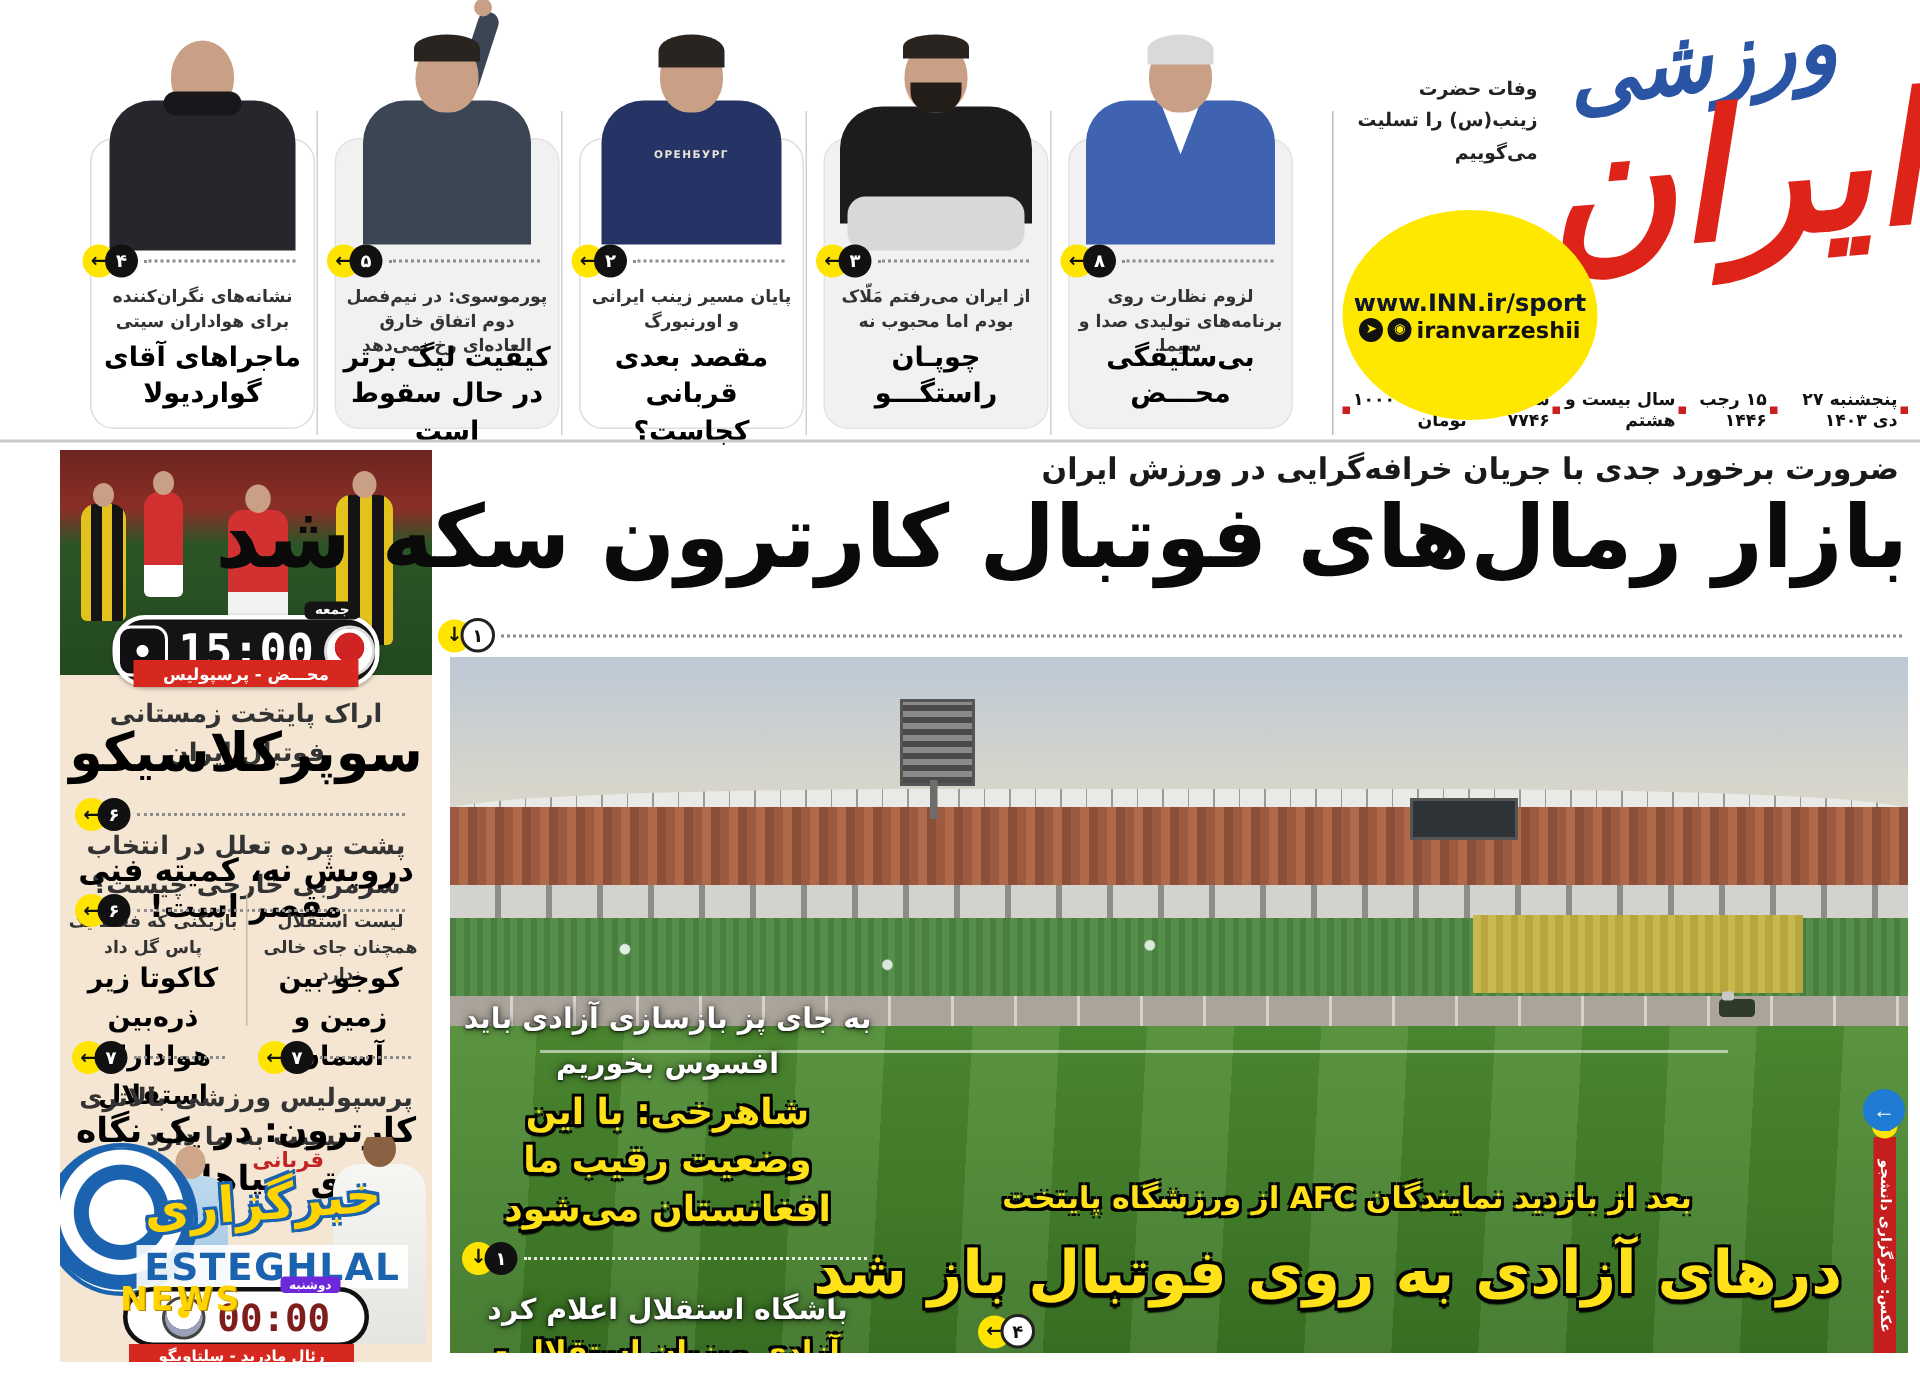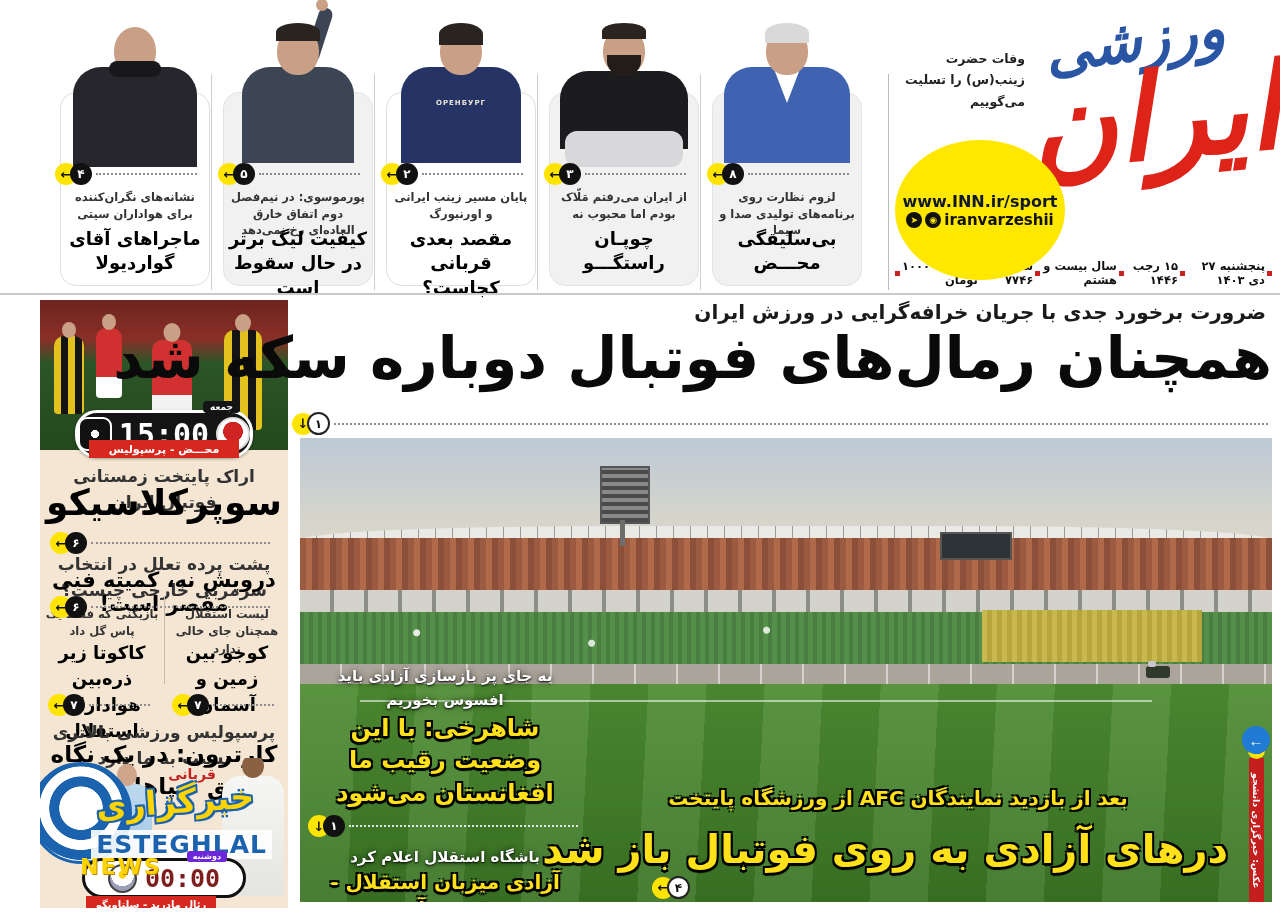--- a/index.html
+++ b/index.html
@@ -101,21 +101,21 @@
   .news-txt{position:absolute;left:40px;top:96px;color:#ffd400;font-size:22px;font-weight:bold;
     letter-spacing:2px;direction:ltr;z-index:7;text-shadow:1px 1px 0 #b78900;}
   .promo-pill{position:absolute;left:42px;top:100px;width:158px;height:34px;background:#fff;
     border:3px solid #101010;border-radius:20px;display:flex;align-items:center;justify-content:center;
     gap:8px;z-index:6;}
   .pp-time{font-size:25px;font-weight:bold;color:#7f1d1d;direction:ltr;font-family:"DejaVu Sans Mono",monospace;}
   .pp-crest{width:25px;height:25px;border-radius:50%;border:2px solid #444;
     background:radial-gradient(circle at 50% 35%,#ffd400 0 18%,#fff 20% 55%,#9aa0b8 56%);}
   .pp-day{position:absolute;top:-10px;right:16px;background:#6d28d9;color:#fff;font-size:8px;
     font-weight:bold;border-radius:3px;padding:1px 6px;margin-left:27px;}
-  .promo-bar{position:absolute;left:46px;top:138px;width:130px;height:16px;background:#d6281e;
+  .promo-bar{position:absolute;left:46px;top:138px;width:150px;height:16px;background:#d6281e;
     color:#fff;font-size:10px;font-weight:bold;display:flex;align-items:center;justify-content:center;z-index:6;}
   
   .main{position:absolute;left:300px;top:300px;width:972px;height:608px;}
   .lead-kicker{position:absolute;top:0;right:6px;font-size:20px;font-weight:bold;color:#1a1a1a;}
   .lead-headline{position:absolute;top:24px;left:0;right:0;text-align:center;font-size:58px;
     font-weight:bold;color:#0a0a0a;white-space:nowrap;letter-spacing:-1px;}
   .lead-badge{position:absolute;top:112px;left:-8px;right:0;}
   
   .photo{position:absolute;top:138px;left:0;width:972px;height:464px;overflow:hidden;
     background:linear-gradient(180deg,#bdc9d6 0%,#d6d5cb 18%,#dcd8cc 24%);}
@@ -144,21 +144,21 @@
   .pitchline{position:absolute;top:262px;left:60px;right:120px;height:2px;background:rgba(255,255,255,.55);}
   .flood{position:absolute;left:300px;top:28px;width:46px;height:54px;
     background:repeating-linear-gradient(0deg,#4a4a4a 0 4px,#8a8a8a 4px 8px);
     border:2px solid #555;}
   .floodpole{position:absolute;left:320px;top:82px;width:5px;height:26px;background:#6d6d6d;}
   .board{position:absolute;left:640px;top:94px;width:68px;height:24px;background:#2e3338;border:2px solid #555;}
   .mower{position:absolute;left:846px;top:228px;width:24px;height:12px;background:#2f3a2a;border-radius:3px;}
   .mower:after{content:"";position:absolute;left:2px;top:-5px;width:8px;height:6px;background:#c9c9c9;border-radius:2px;}
   
   .ol-left{position:absolute;left:8px;top:226px;width:274px;text-align:center;}
-  .ol-kicker{font-size:15px;font-weight:bold;color:#fff;line-height:1.6;
+  .ol-kicker{font-size:19px;font-weight:bold;color:#fff;line-height:1.6;
     text-shadow:0 1px 2px rgba(0,0,0,.9),0 0 6px rgba(0,0,0,.7);}
   .ol-head{font-weight:bold;color:#ffe11a;line-height:1.35;
     text-shadow:-2px -2px 0 #000,2px -2px 0 #000,-2px 2px 0 #000,2px 2px 0 #000,0 3px 1px #000;}
   .ol-left .h1{font-size:24px;}
   .ol-left .h2{font-size:20px;}
   .ol-left .badge-row{margin:6px 0 8px 0;}
   .ol-right{position:absolute;right:44px;top:344px;width:660px;text-align:center;}
   .ol-right .ol-kicker{color:#ffe11a;font-size:20px;
     text-shadow:-2px -2px 0 #000,2px -2px 0 #000,-2px 2px 0 #000,2px 2px 0 #000;}
   .ol-right .ol-head{font-size:40px;white-space:nowrap;margin-top:8px;}
@@ -387,21 +387,21 @@
       <span class="pp-crest"></span>
       <span class="pp-day">دوشنبه</span>
     </div>
     <div class="news-txt">NEWS</div>
     <div class="promo-bar">رئال مادرید - سلتاویگو</div>
   </div>
 </div>
 
 <div class="main">
   <div class="lead-kicker">ضرورت برخورد جدی با جریان خرافه‌گرایی در ورزش ایران</div>
-  <div class="lead-headline">همچنان رمال‌های فوتبال دوباره سکه شد</div>
+  <div class="lead-headline">بازار رمال‌های فوتبال کارترون سکه شد</div>
   <div class="badge-row lead-badge">
     <span class="badge">
         <span class="b-arrow">↓</span>
         <span class="b-num white">۱</span>
       </span>
       <span class="dots"></span>
   </div>
 
   <div class="photo">
     <div class="roofband"></div>

